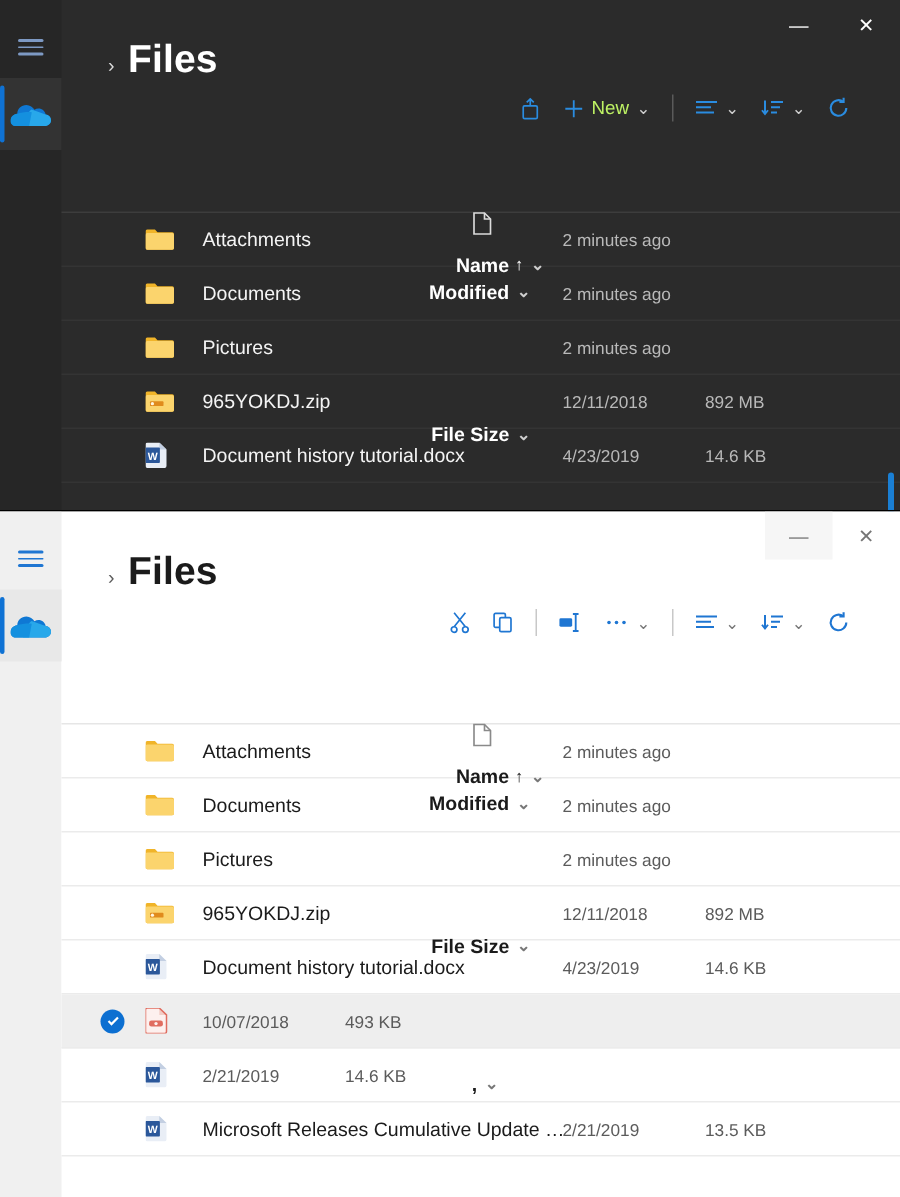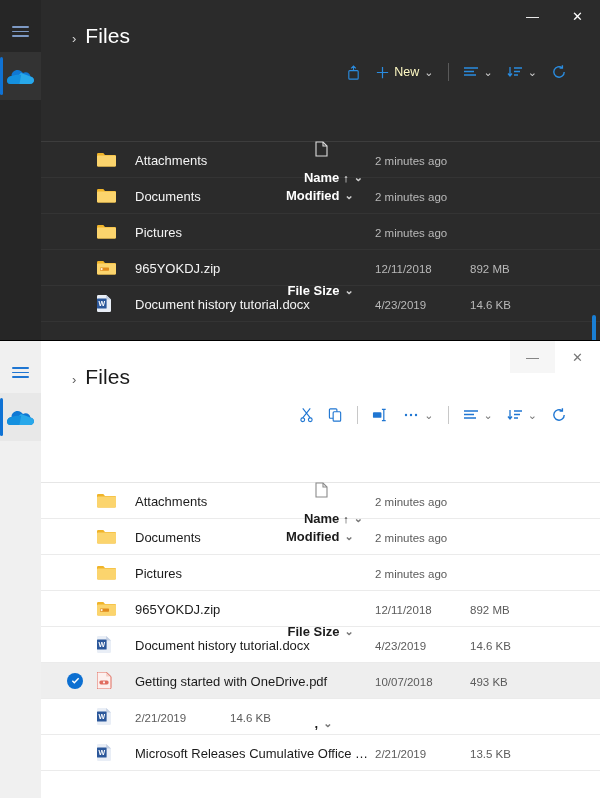--- a/index.html
+++ b/index.html
@@ -55,37 +55,37 @@
   .cap-btn.hovered-light { background: #f6f6f6; }
 
   
   .breadcrumb {
     position: absolute; left: 72px; top: 24px;
     display: flex; align-items: baseline; gap: 9px;
   }
   .bc-chev { font-size: 13px; font-weight: 400; }
   .win-dark  .bc-chev { color: #d9d9d9; }
   .win-light .bc-chev { color: #5d5d5d; }
-  .bc-title { font-size: 21px; font-weight: 400; letter-spacing: .1px; }
+  .bc-title { font-size: 26px; font-weight: 700; letter-spacing: .1px; }
 
   
   .toolbar {
     position: absolute; right: 26px;
     display: flex; align-items: center; gap: 0;
     height: 34px;
   }
   .tb-item {
     display: flex; align-items: center; gap: 4px;
     height: 30px; padding: 0 7px;
     font-size: 12.5px;
   }
   .win-dark  .tb-item { color: #2a8ce0; }
   .win-light .tb-item { color: #1f76d2; }
   .tb-item .label { font-size: 12.5px; }
-  .win-dark  .tb-item .label { color: #fef9c3; }
+  .win-dark  .tb-item .label { color: #bef264; }
   .tb-sep { width: 1px; height: 18px; margin: 0 7px; }
   .win-dark  .tb-sep { background: #5a5a5a; }
   .win-light .tb-sep { background: #c8c8c8; }
   .chev { font-size: 11px; margin-left: 1px; }
   .win-dark  .chev { color: #cfcfcf; }
   .win-light .chev { color: #777777; }
 
   
   .table-wrap { position: absolute; left: 41px; right: 0; }
   .win-dark  .table-wrap { top: 100px; background: #2b2b2b; }
@@ -516,21 +516,20 @@
           </div>
           <div class="c-icon">
             <svg width="15" height="17" viewBox="0 0 15 17">
               <path d="M9.2 0H1.3A1.3 1.3 0 000 1.3v14.4A1.3 1.3 0 001.3 17h11.4a1.3 1.3 0 001.3-1.3V4.6z" fill="#fdf0ee"></path>
               <path d="M9.2 0l4.8 4.6H9.2z" fill="#f2cdc6"></path>
               <path d="M9.2 0H1.3A1.3 1.3 0 000 1.3v14.4A1.3 1.3 0 001.3 17h11.4a1.3 1.3 0 001.3-1.3V4.6z" fill="none" stroke="#e06c5f" stroke-width="1"></path>
               <rect x="2.4" y="8.4" width="9.2" height="4" rx="1.6" fill="#e06c5f"></rect>
               <circle cx="7" cy="10.4" r="1.1" fill="#fdf0ee"></circle>
             </svg>
           </div>
-          <div class="c-name"><span class="fname">Getting started with OneDrive.pdf</span></div>
           <div class="c-mod"><span class="fmeta">10/07/2018</span></div>
           <div class="c-size"><span class="fmeta">493 KB</span></div>
           <div class="c-more"></div>
         </div>
         <div class="file-row">
           <div class="c-check"></div>
           <div class="c-icon">
             <svg width="15" height="17" viewBox="0 0 15 17">
               <path d="M9.2 0H1.3A1.3 1.3 0 000 1.3v14.4A1.3 1.3 0 001.3 17h11.4a1.3 1.3 0 001.3-1.3V4.6z" fill="#e9eef6"></path>
               <path d="M9.2 0l4.8 4.6H9.2z" fill="#c3cfe2"></path>
@@ -545,20 +544,20 @@
         <div class="file-row">
           <div class="c-check"></div>
           <div class="c-icon">
             <svg width="15" height="17" viewBox="0 0 15 17">
               <path d="M9.2 0H1.3A1.3 1.3 0 000 1.3v14.4A1.3 1.3 0 001.3 17h11.4a1.3 1.3 0 001.3-1.3V4.6z" fill="#e9eef6"></path>
               <path d="M9.2 0l4.8 4.6H9.2z" fill="#c3cfe2"></path>
               <rect x="0" y="3.4" width="9.6" height="10.2" rx=".6" fill="#2b579a"></rect>
               <text x="4.8" y="11.4" font-family="Liberation Sans, sans-serif" font-size="7" font-weight="bold" fill="#ffffff" text-anchor="middle">W</text>
             </svg>
           </div>
-          <div class="c-name"><span class="fname">Microsoft Releases Cumulative Office …</span></div>
+          <div class="c-name"><span class="fname">Microsoft Releases Cumulative Update …</span></div>
           <div class="c-mod"><span class="fmeta">2/21/2019</span></div>
           <div class="c-size"><span class="fmeta">13.5 KB</span></div>
           <div class="c-more"></div>
         </div>
       </div>
   </div>
 </div>
 
 </body></html>

